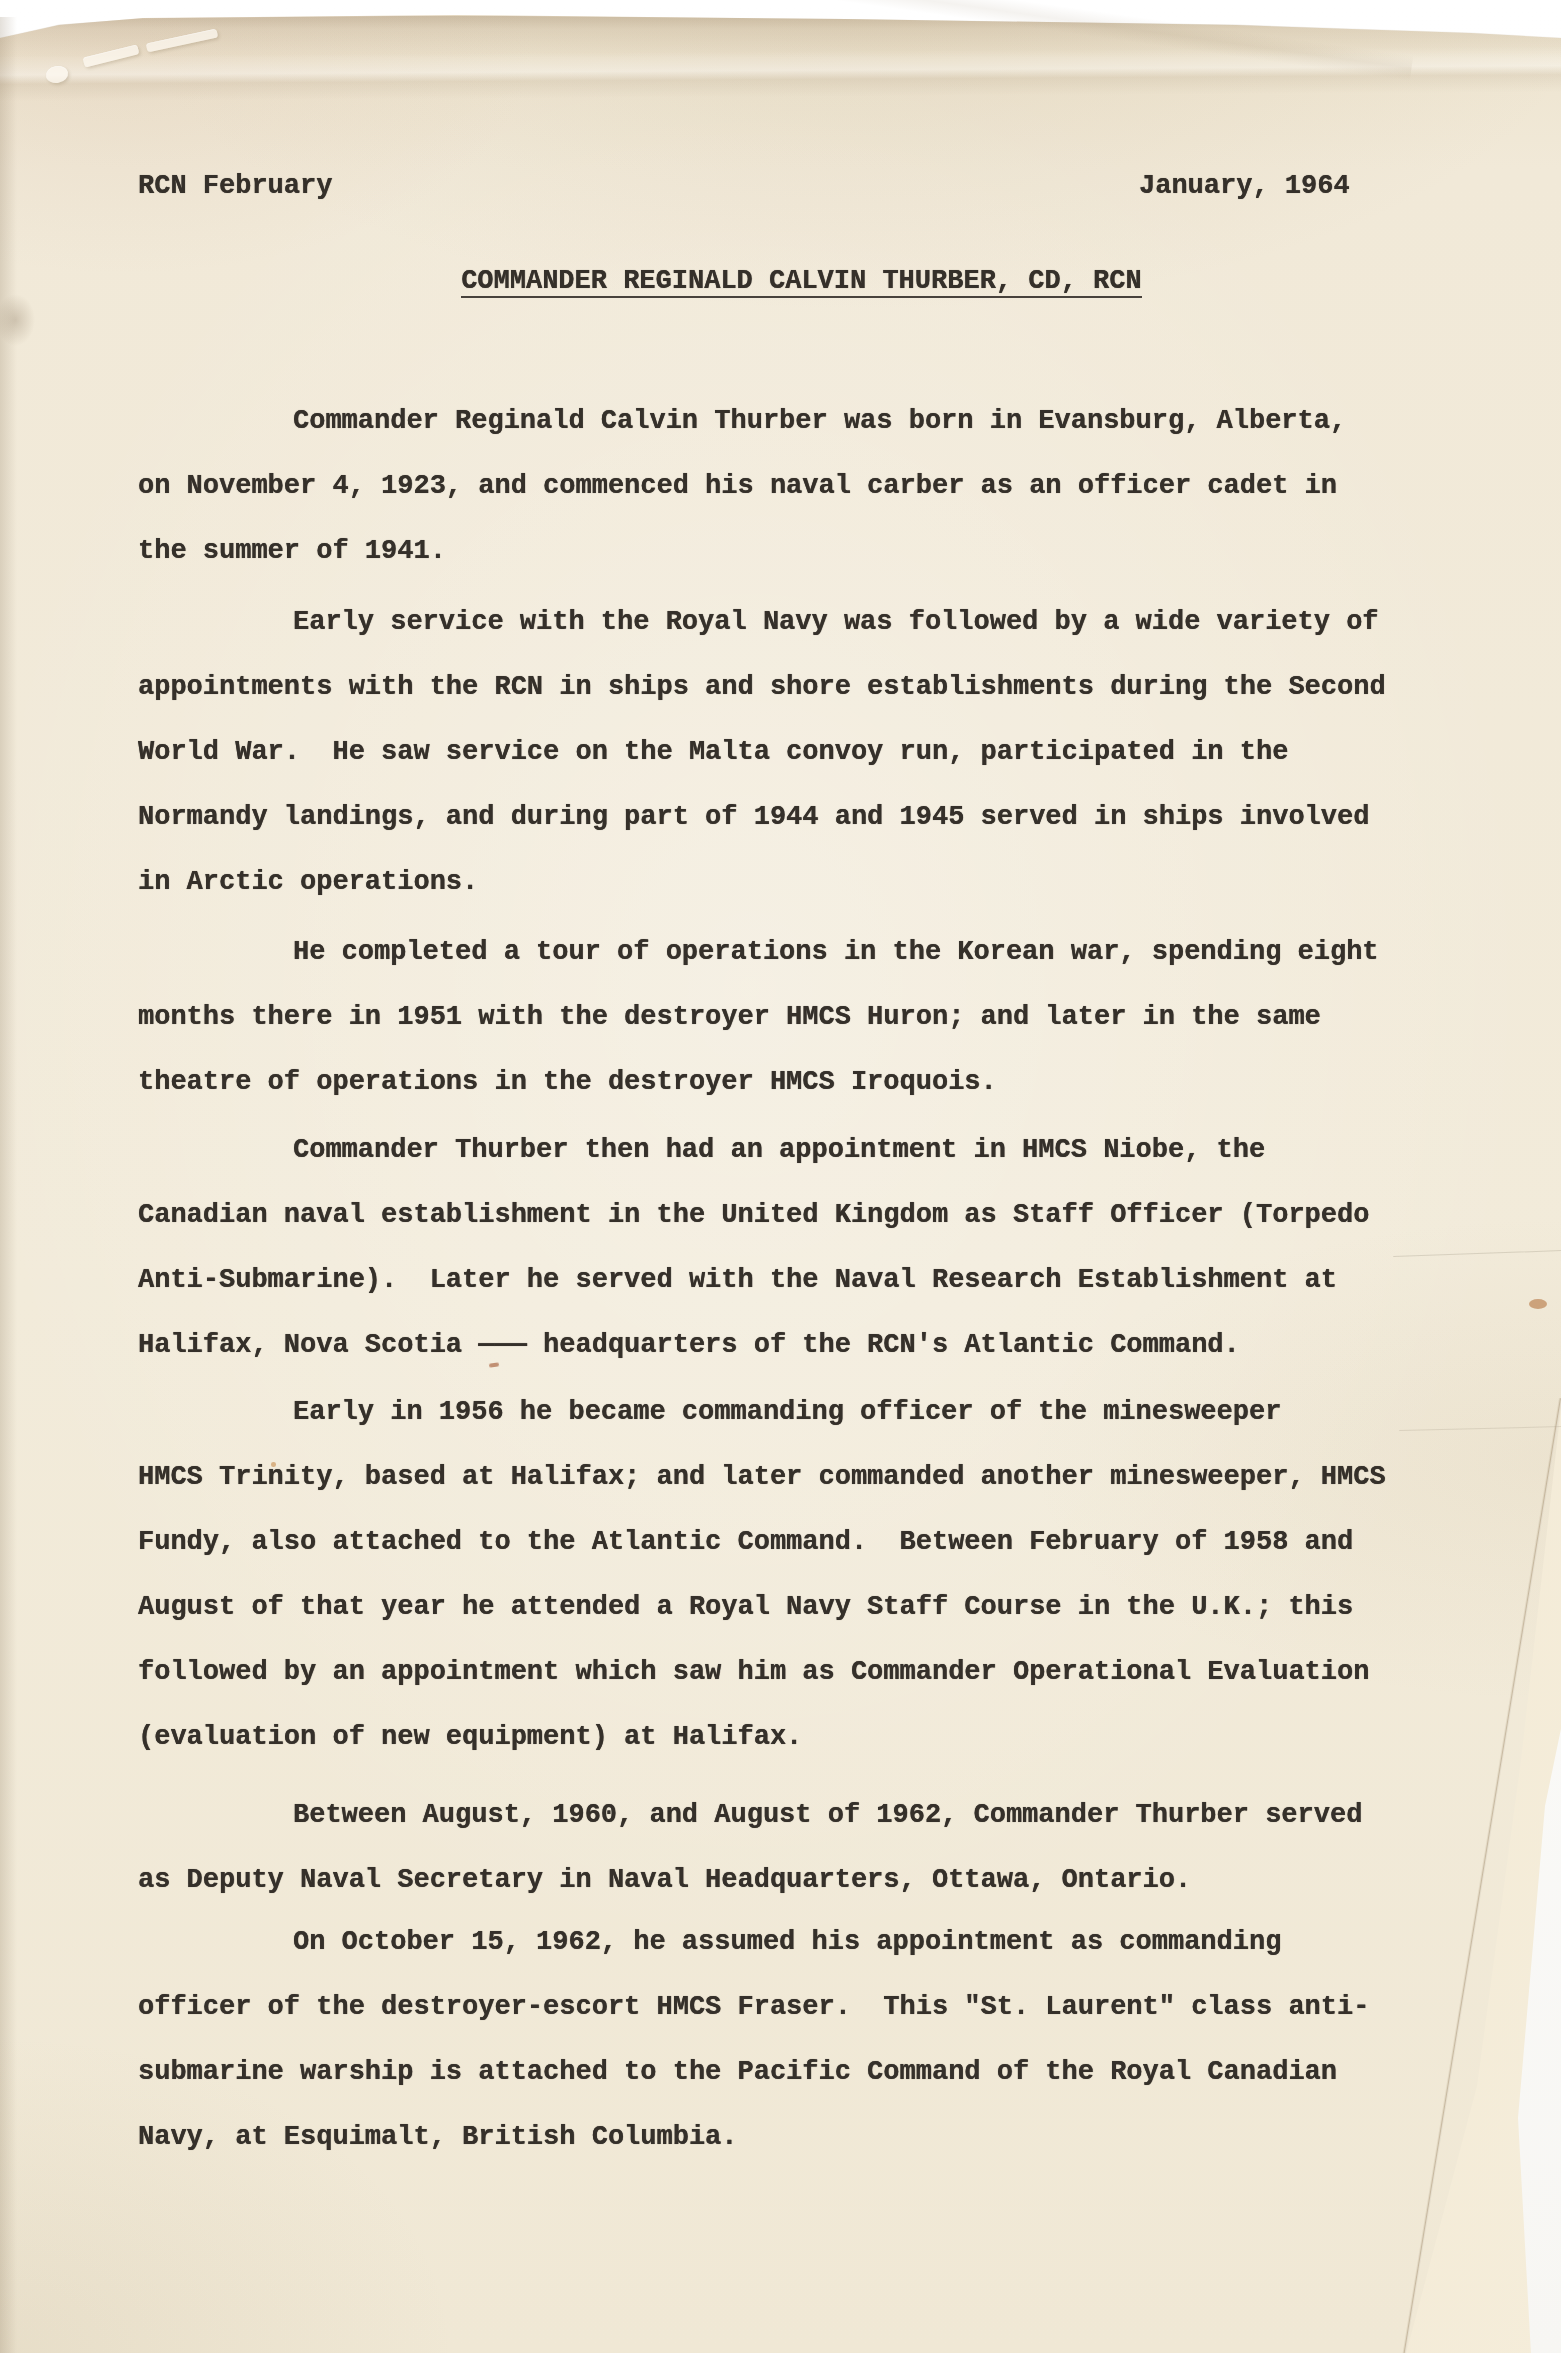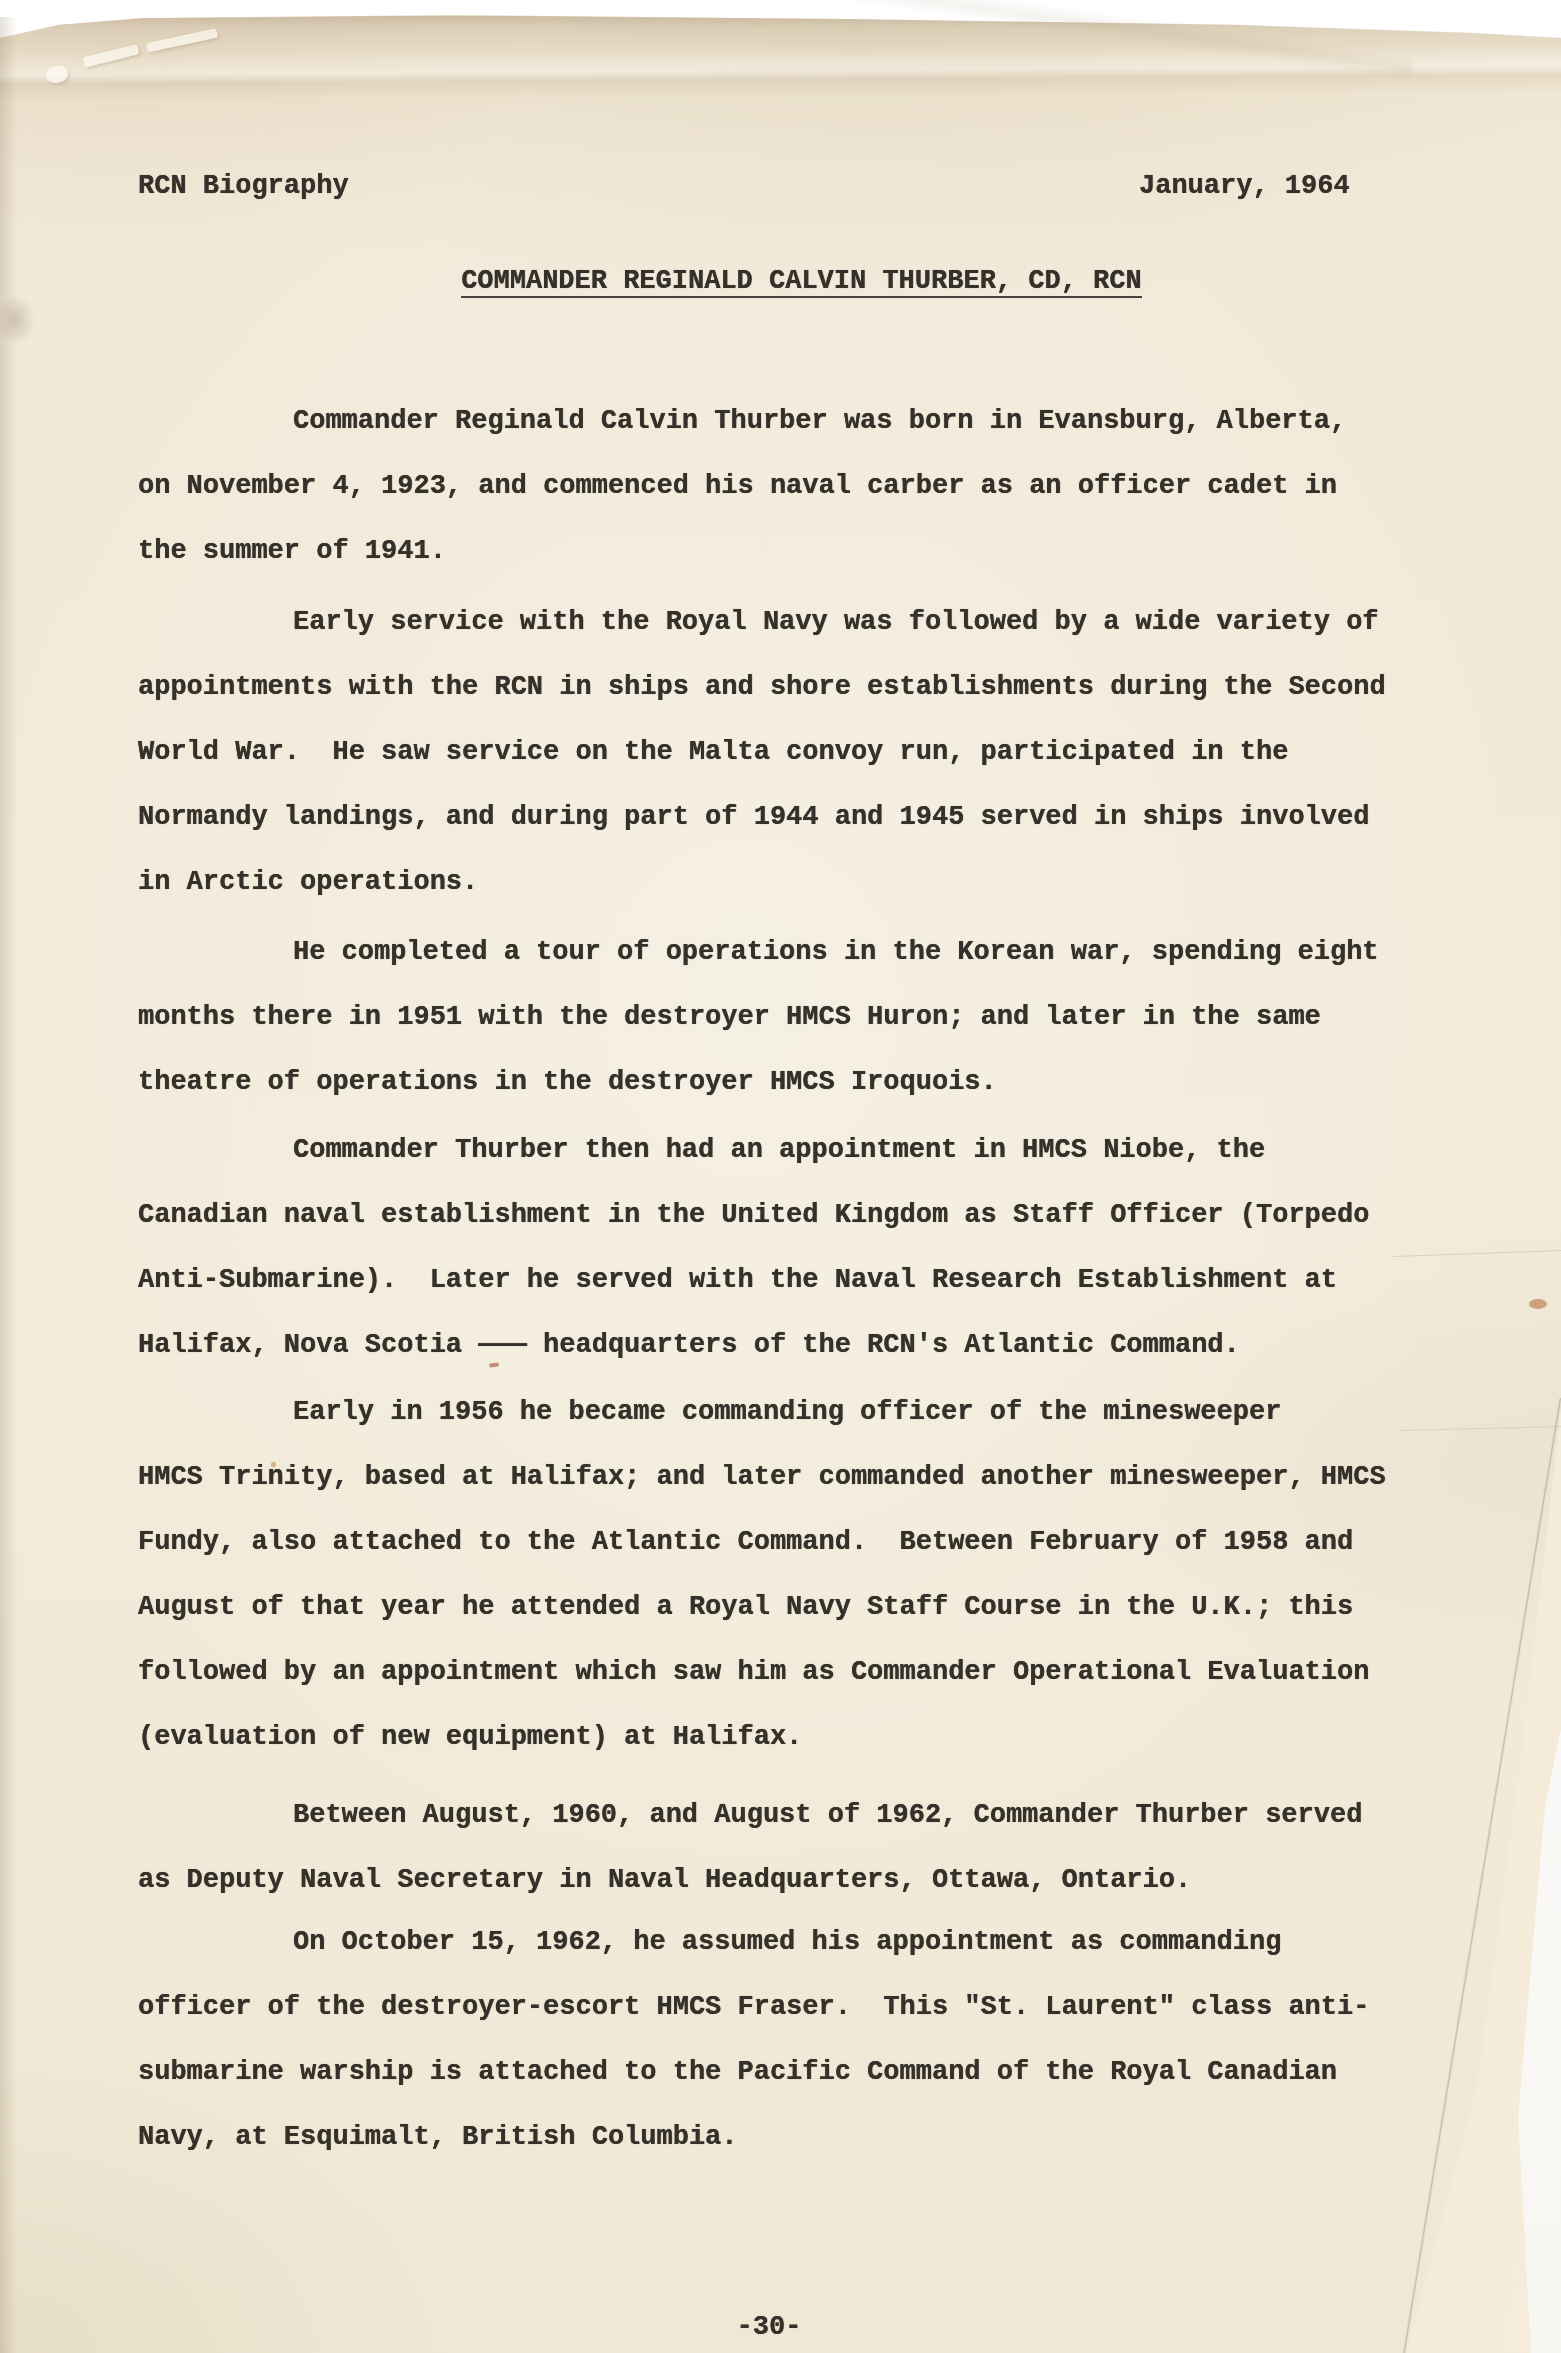--- a/index.html
+++ b/index.html
@@ -91,25 +91,24 @@
   <div class="left-edge-shade"></div>
   <div class="nick"></div>
   <div class="staple a"></div>
   <div class="staple b"></div>
   <div class="staple c"></div>
   <div class="fold-line"></div>
   <div class="stain rust"></div>
   <div class="stain tick"></div>
   <div class="stain speck"></div>
 
-  <div id="header-left" class="ink single">RCN Biography</div>
+  <div id="header-left" class="ink single">RCN February</div>
   <div id="header-right" class="ink single">January, 1964</div>
 
   <div id="title" class="ink single col-center">
     <span class="underlined">COMMANDER REGINALD CALVIN THURBER, CD, RCN</span>
   </div>
 
 
   <div id="body" class="ink" style="left:0;top:0;width:1562px;height:0;"><div class="para" style="top: 389px;"><div class="line first">Commander Reginald Calvin Thurber was born in Evansburg, Alberta,</div><div class="line">on November 4, 1923, and commenced his naval carber as an officer cadet in</div><div class="line">the summer of 1941.</div></div><div class="para" style="top: 590px;"><div class="line first">Early service with the Royal Navy was followed by a wide variety of</div><div class="line">appointments with the RCN in ships and shore establishments during the Second</div><div class="line">World War.  He saw service on the Malta convoy run, participated in the</div><div class="line">Normandy landings, and during part of 1944 and 1945 served in ships involved</div><div class="line">in Arctic operations.</div></div><div class="para" style="top: 920px;"><div class="line first">He completed a tour of operations in the Korean war, spending eight</div><div class="line">months there in 1951 with the destroyer HMCS Huron; and later in the same</div><div class="line">theatre of operations in the destroyer HMCS Iroquois.</div></div><div class="para" style="top: 1118px;"><div class="line first">Commander Thurber then had an appointment in HMCS Niobe, the</div><div class="line">Canadian naval establishment in the United Kingdom as Staff Officer (Torpedo</div><div class="line">Anti-Submarine).  Later he served with the Naval Research Establishment at</div><div class="line">Halifax, Nova Scotia ——— headquarters of the RCN's Atlantic Command.</div></div><div class="para" style="top: 1380px;"><div class="line first">Early in 1956 he became commanding officer of the minesweeper</div><div class="line">HMCS Trinity, based at Halifax; and later commanded another minesweeper, HMCS</div><div class="line">Fundy, also attached to the Atlantic Command.  Between February of 1958 and</div><div class="line">August of that year he attended a Royal Navy Staff Course in the U.K.; this</div><div class="line">followed by an appointment which saw him as Commander Operational Evaluation</div><div class="line">(evaluation of new equipment) at Halifax.</div></div><div class="para" style="top: 1783px;"><div class="line first">Between August, 1960, and August of 1962, Commander Thurber served</div><div class="line">as Deputy Naval Secretary in Naval Headquarters, Ottawa, Ontario.</div></div><div class="para" style="top: 1910px;"><div class="line first">On October 15, 1962, he assumed his appointment as commanding</div><div class="line">officer of the destroyer-escort HMCS Fraser.  This "St. Laurent" class anti-</div><div class="line">submarine warship is attached to the Pacific Command of the Royal Canadian</div><div class="line">Navy, at Esquimalt, British Columbia.</div></div></div>
 
-  <div id="footer" class="ink single col-center">-30-</div>
 </div>
 
 
 </body></html>

